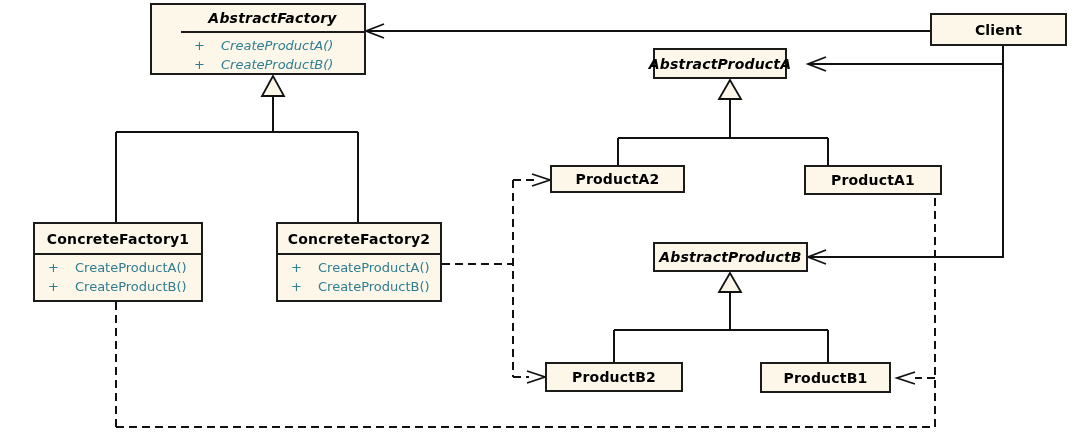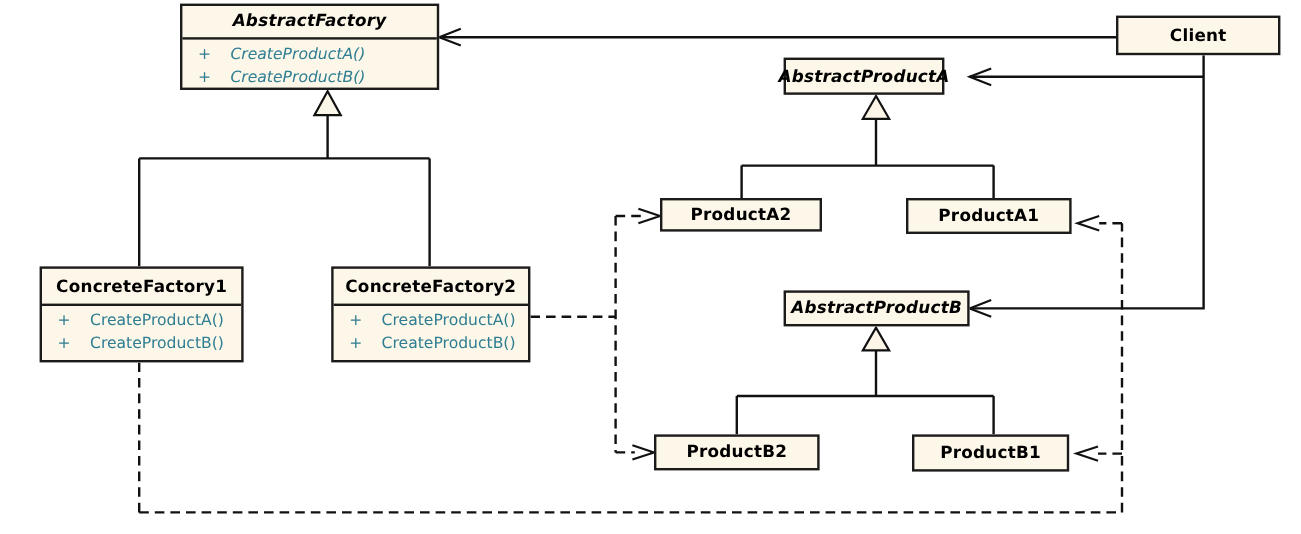--- a/index.html
+++ b/index.html
@@ -75,21 +75,21 @@
     </g>
 
     <g stroke-width="1.8">
       <path d="M532,174 L550,180 L532,186"></path>
       <path d="M527,371 L545,377 L527,383"></path>
       <path d="M916,180 L898,186 L916,192"></path>
       <path d="M915,372 L897,378 L915,384"></path>
     </g>
   </svg>
 
-  <div class="uml-class abstract factory-abstract" style="left:150px;top:3px;width:216px;height:72px;">
+  <div class="uml-class abstract factory-abstract" style="left:150px;top:3px;width:216px;height:72px;padding-left:29px;">
     <div class="uml-title">AbstractFactory</div>
     <div class="uml-methods">
       <div class="uml-method">
         <span class="vis">+</span>
         <span class="sig">CreateProductA()</span>
       </div>
       <div class="uml-method">
         <span class="vis">+</span>
         <span class="sig">CreateProductB()</span>
       </div>
@@ -129,21 +129,21 @@
         <span class="vis">+</span>
         <span class="sig">CreateProductB()</span>
       </div>
     </div>
   </div>
 
   <div class="uml-class simple" style="left:550px;top:165px;width:135px;height:28px;">
     <div class="uml-title">ProductA2</div>
   </div>
 
-  <div class="uml-class simple" style="left:755px;top:165px;width:138px;height:30px;">
+  <div class="uml-class simple" style="left:804px;top:165px;width:138px;height:30px;">
     <div class="uml-title">ProductA1</div>
   </div>
 
   <div class="uml-class simple abstract" style="left:653px;top:242px;width:155px;height:30px;">
     <div class="uml-title">AbstractProductB</div>
   </div>
 
   <div class="uml-class simple" style="left:545px;top:362px;width:138px;height:30px;justify-content:center;">
     <div class="uml-title">ProductB2</div>
   </div>

